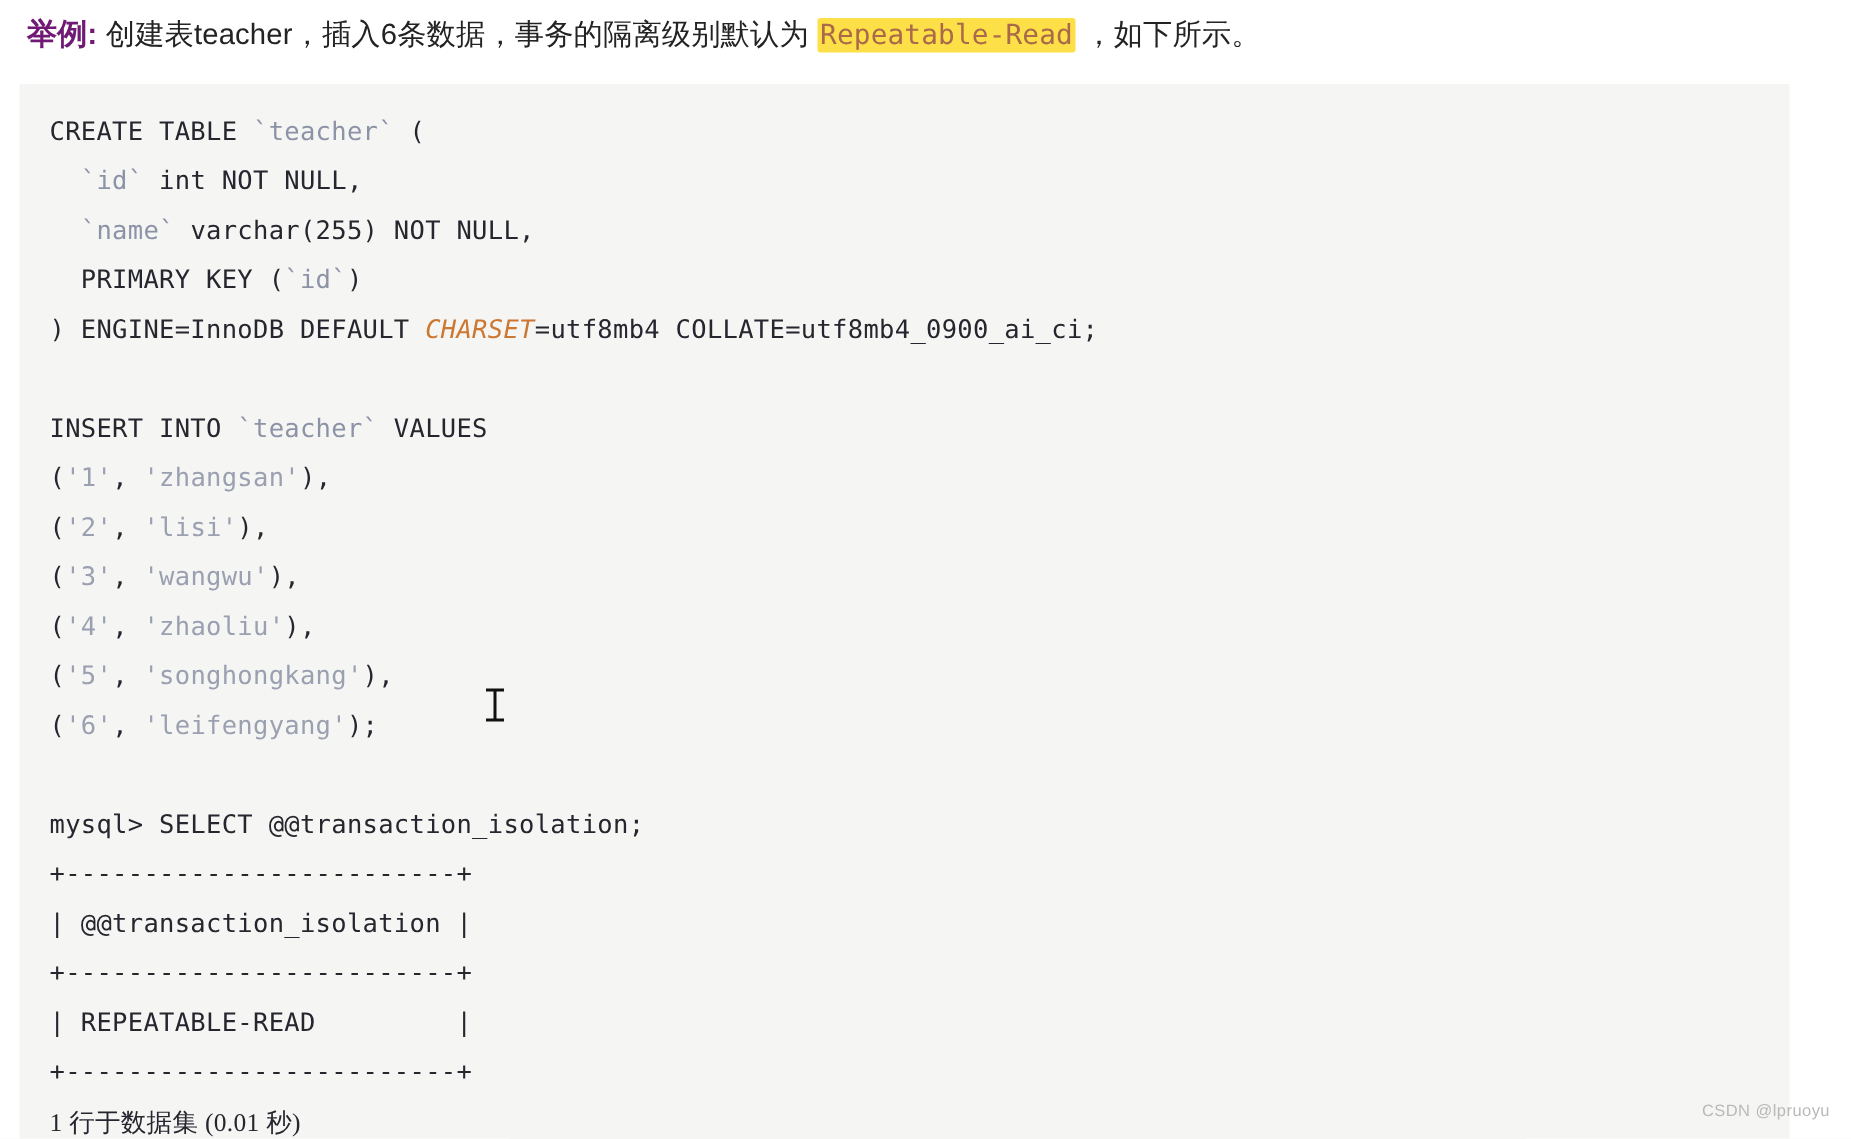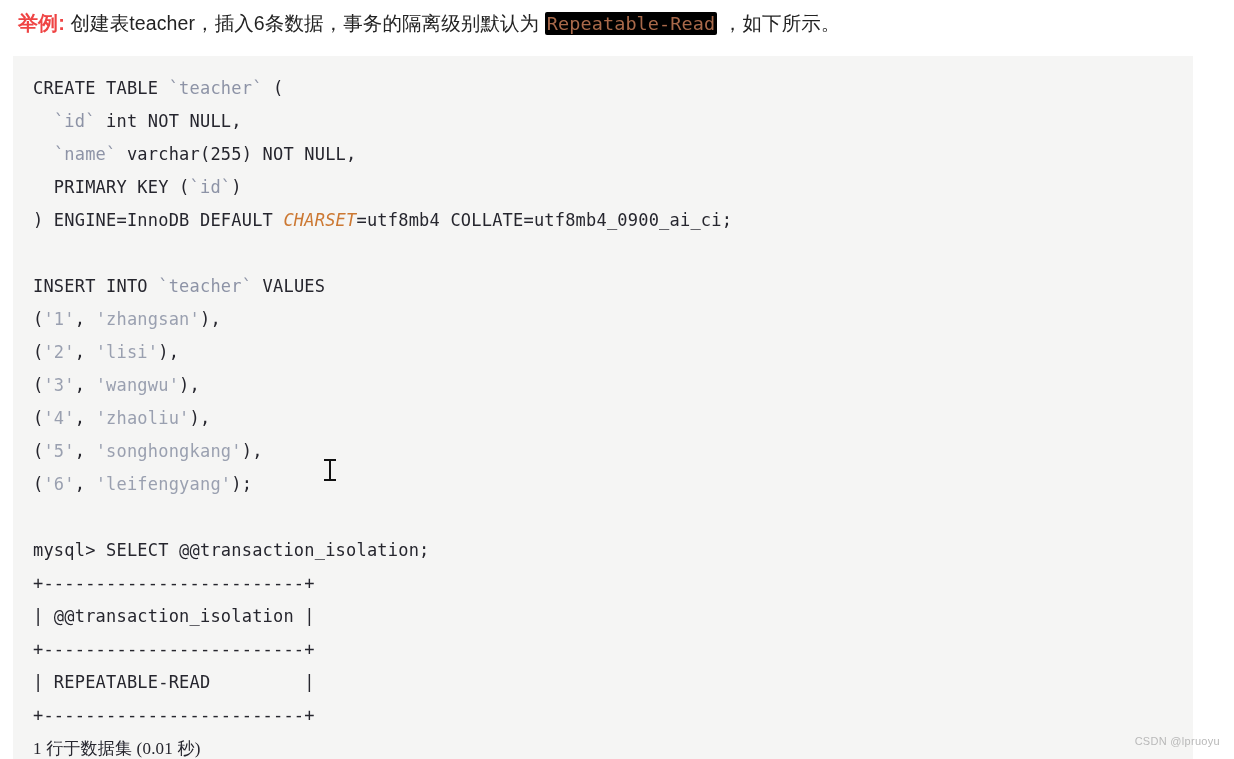--- a/index.html
+++ b/index.html
@@ -23,31 +23,31 @@
     width: 1200px;
     height: 36px;
     line-height: 34px;
     font-size: 19.5px;
     color: #1c1c1c;
     white-space: nowrap;
     letter-spacing: 0.1px;
   }
   .caption .lead {
     font-weight: bold;
-    color: #ef4444;
+    color: #701a75;
     font-size: 20px;
   }
   .caption .plain {
     color: #232323;
     text-align: center;
   }
   .caption .inline-code {
     font-family: "DejaVu Sans Mono", "Liberation Mono", monospace;
     color: #a9694a;
-    background: #000000;
+    background: #fde047;
     font-size: 18.5px;
     padding: 1px 2px;
     border-radius: 2px;
   }
 
   
   .code-block {
     position: absolute;
     left: 13px;
     top: 56px;

